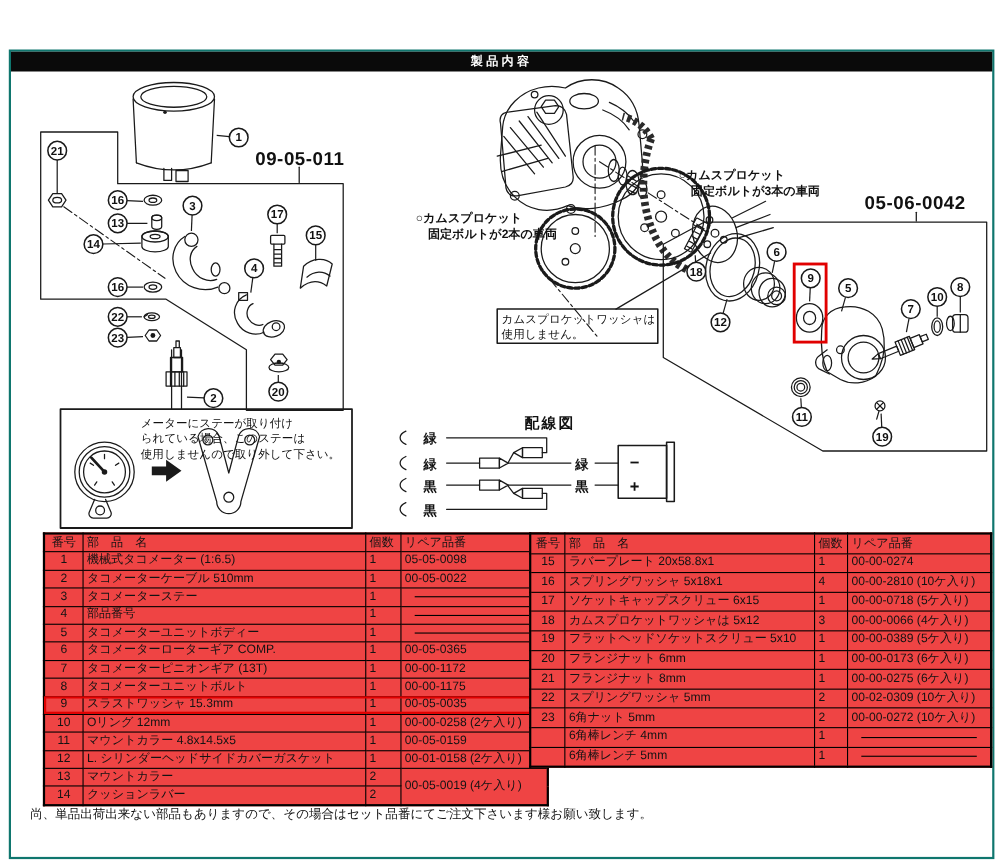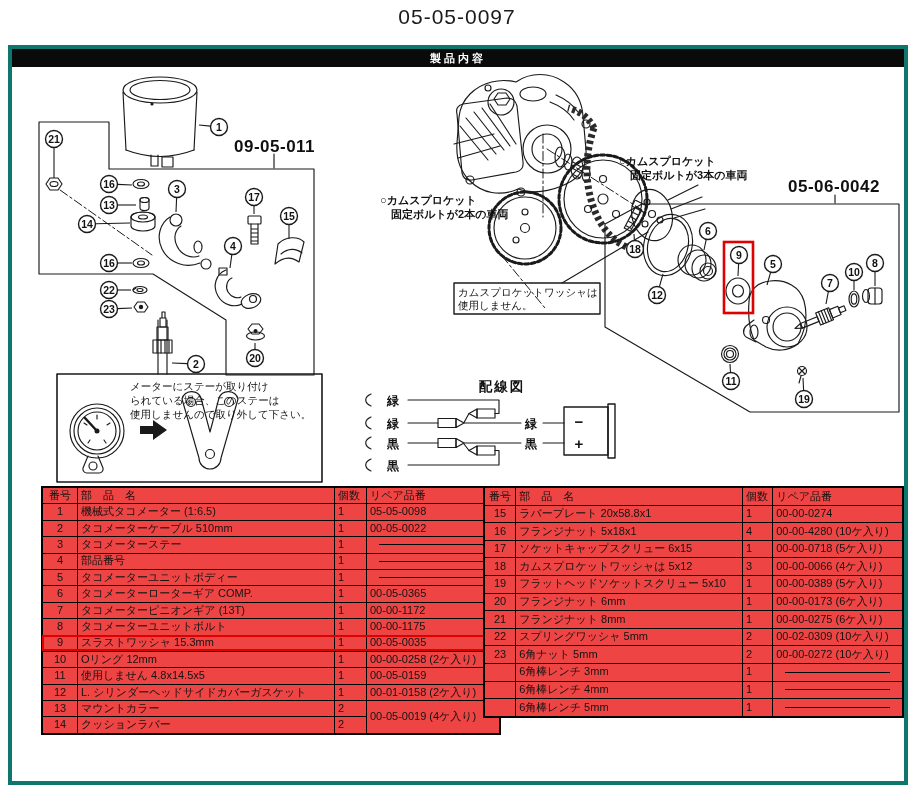--- a/index.html
+++ b/index.html
@@ -1,20 +1,20 @@
 <!DOCTYPE html>
 <html><head>
 <meta charset="utf-8">
 <style>
   html,body{margin:0;padding:0;background:#fff;}
   .page{position:relative;width:914px;height:786px;background:#fff;overflow:hidden;
         font-family:"Liberation Sans","DejaVu Sans",sans-serif;color:#131313;}
   .page-title{position:absolute;top:5px;left:0;width:100%;text-align:center;
         font-size:21px;letter-spacing:1px;color:#1a1a1a;}
-  .frame{position:absolute;left:8px;top:45px;width:892px;height:732px;border:4px solid #0f766e;background:#fff;}
+  .frame{position:absolute;left:8px;top:45px;width:892px;height:732px;border:2px solid #0f766e;background:#fff;}
   .frame-header{position:absolute;left:0;top:0;width:100%;height:18px;background:#0a0a0a;color:#fff;
         font-size:11px;font-weight:700;letter-spacing:3px;text-align:center;line-height:18px;}
   .diagram-svg{position:absolute;left:0;top:18px;}
 
   
   .ln{fill:none;stroke:#1a1a1a;stroke-width:1.15;stroke-linecap:round;stroke-linejoin:round;}
   .fl{fill:#1a1a1a;stroke:none;}
   .dd{stroke-dasharray:9 3 2.5 3;stroke-width:1;}
   .chain{stroke:#2b2b2b;stroke-width:7;stroke-dasharray:3.5 3;fill:none;}
   .teeth{stroke-width:3;stroke-dasharray:4 2.6;}
@@ -46,21 +46,20 @@
   .tR .c-rep{width:141px;text-align:left;}
   th.c-name,th.c-rep{text-align:center;}
   tr.hl{outline:2.6px solid #e10000;outline-offset:-2px;}
   .dash{width:86%;margin:0 auto;border-top:1.6px solid #000;height:0;}
   .footnotes{position:absolute;left:6px;top:687px;width:884px;font-size:11.4px;line-height:1.24;color:#111;}
 </style>
 </head>
 <body>
 
 <div class="page">
-  <div class="page-title">05-05-0097</div>
 
   <div class="frame">
     <div class="frame-header">製品内容</div>
 
     <svg class="diagram-svg" width="892" height="420" viewBox="10 65 892 420" xmlns="http://www.w3.org/2000/svg">
 
       <g class="ln">
         <path d="M37,120 H107 V167 H312 V373 H224 V318 L151,272 H37 Z"></path>
         <line x1="272" y1="152" x2="272" y2="166"></line>
       </g>
@@ -445,21 +444,21 @@
             <td class="c-rep">00-05-0035</td>
           </tr>
           <tr>
             <td class="c-no">10</td>
             <td class="c-name">Oリング 12mm</td>
             <td class="c-qty">1</td>
             <td class="c-rep">00-00-0258 (2ケ入り)</td>
           </tr>
           <tr>
             <td class="c-no">11</td>
-            <td class="c-name">使用しません 4.8x14.5x5</td>
+            <td class="c-name">マウントカラー 4.8x14.5x5</td>
             <td class="c-qty">1</td>
             <td class="c-rep">00-05-0159</td>
           </tr>
           <tr>
             <td class="c-no">12</td>
             <td class="c-name">L. シリンダーヘッドサイドカバーガスケット</td>
             <td class="c-qty">1</td>
             <td class="c-rep">00-01-0158 (2ケ入り)</td>
           </tr>
           <tr>
@@ -486,23 +485,23 @@
         </thead>
         <tbody>
           <tr>
             <td class="c-no">15</td>
             <td class="c-name">ラバープレート 20x58.8x1</td>
             <td class="c-qty">1</td>
             <td class="c-rep">00-00-0274</td>
           </tr>
           <tr>
             <td class="c-no">16</td>
-            <td class="c-name">フランジナット 5x18x1</td>
+            <td class="c-name">スプリングワッシャ 5x18x1</td>
             <td class="c-qty">4</td>
-            <td class="c-rep">00-00-4280 (10ケ入り)</td>
+            <td class="c-rep">00-00-2810 (10ケ入り)</td>
           </tr>
           <tr>
             <td class="c-no">17</td>
             <td class="c-name">ソケットキャップスクリュー 6x15</td>
             <td class="c-qty">1</td>
             <td class="c-rep">00-00-0718 (5ケ入り)</td>
           </tr>
           <tr>
             <td class="c-no">18</td>
             <td class="c-name">カムスプロケットワッシャは 5x12</td>
@@ -534,41 +533,34 @@
             <td class="c-rep">00-02-0309 (10ケ入り)</td>
           </tr>
           <tr>
             <td class="c-no">23</td>
             <td class="c-name">6角ナット 5mm</td>
             <td class="c-qty">2</td>
             <td class="c-rep">00-00-0272 (10ケ入り)</td>
           </tr>
           <tr>
             <td class="c-no"></td>
-            <td class="c-name">6角棒レンチ 3mm</td>
+            <td class="c-name">6角棒レンチ 4mm</td>
             <td class="c-qty">1</td>
             <td class="c-rep">
               <div class="dash"></div>
             </td>
           </tr>
           <tr>
             <td class="c-no"></td>
-            <td class="c-name">6角棒レンチ 4mm</td>
+            <td class="c-name">6角棒レンチ 5mm</td>
             <td class="c-qty">1</td>
             <td class="c-rep">
               <div class="dash"></div>
             </td>
           </tr>
-          <tr>
-            <td class="c-no"></td>
-            <td class="c-name">6角棒レンチ 5mm</td>
-            <td class="c-qty">1</td>
-            <td class="c-rep">
-              <div class="dash"></div>
-            </td>
-          </tr>
         </tbody>
     </table>
 
     <div class="footnotes">
+      <div>　尚、単品出荷出来ない部品もありますので、その場合はセット品番にてご注文下さいます様お願い致します。</div>
     </div>
   </div>
 </div>
 
 </body></html>

